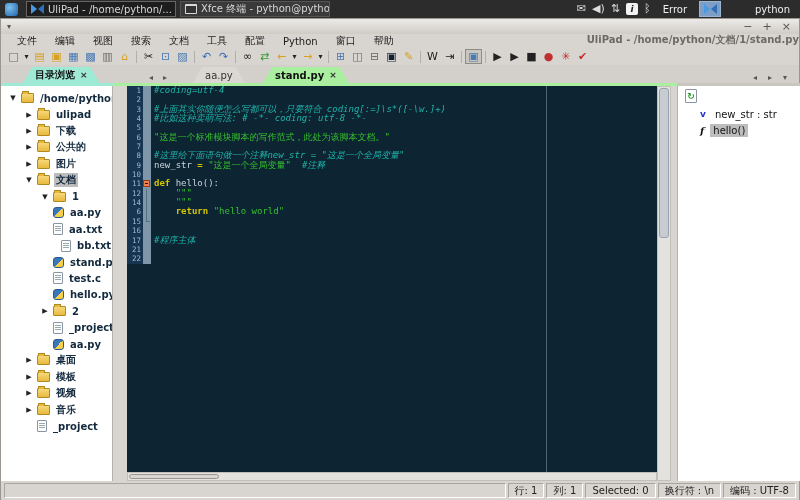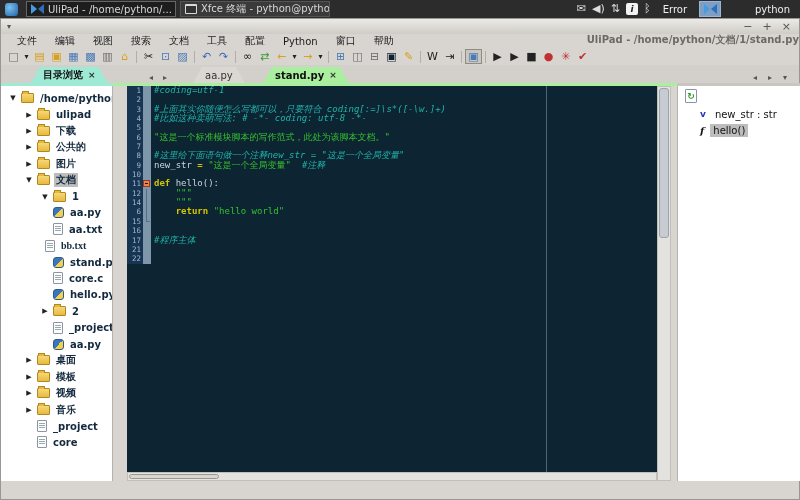--- a/index.html
+++ b/index.html
@@ -204,21 +204,21 @@
         <span class="tb-sep"></span>
         <span class="tb-btn c-d">▶</span>
         <span class="tb-btn c-d">▶</span>
         <span class="tb-btn c-d">■</span>
         <span class="tb-btn c-r">●</span>
         <span class="tb-btn c-r">✳</span>
         <span class="tb-btn c-r">✔</span>
       </div>
 
     <div class="tabrow">
-      <div class="tab mint" style="left:30px;justify-content:space-between;">
+      <div class="tab mint" style="left:22px;justify-content:space-between;">
         <span>目录浏览</span>
         <span class="tab-close">×</span>
       </div>
       <span class="tabnav" style="left:148px;">◂</span>
       <span class="tabnav" style="left:162px;">▸</span>
       <div id="editor-tabs">
           <div class="tab plain" style="left: 192px;">
             <span>aa.py</span>
           </div>
           <div class="tab green" style="left: 262px;">
@@ -276,34 +276,34 @@
           <div class="trow" style="padding-left: 36px;">
             <span class="texp"></span>
             <span class="tico ico-python"></span>
             <span class="tlabel">aa.py</span>
           </div>
           <div class="trow" style="padding-left: 36px;">
             <span class="texp"></span>
             <span class="tico ico-text"></span>
             <span class="tlabel">aa.txt</span>
           </div>
-          <div class="trow" style="padding-left: 28px; font-family: Liberation Serif, serif;">
+          <div class="trow" style="padding-left: 44px;">
             <span class="texp"></span>
             <span class="tico ico-text"></span>
             <span class="tlabel">bb.txt</span>
           </div>
           <div class="trow" style="padding-left: 36px;">
             <span class="texp"></span>
             <span class="tico ico-python"></span>
             <span class="tlabel">stand.py</span>
           </div>
           <div class="trow" style="padding-left: 36px;">
             <span class="texp"></span>
             <span class="tico ico-text"></span>
-            <span class="tlabel">core.c</span>
+            <span class="tlabel">test.c</span>
           </div>
           <div class="trow" style="padding-left: 36px;">
             <span class="texp"></span>
             <span class="tico ico-python"></span>
             <span class="tlabel">hello.py</span>
           </div>
           <div class="trow" style="padding-left: 36px;">
             <span class="texp">▶</span>
             <span class="tico ico-folder"></span>
             <span class="tlabel">2</span>
@@ -336,29 +336,24 @@
           <div class="trow" style="padding-left: 20px;">
             <span class="texp">▶</span>
             <span class="tico ico-folder"></span>
             <span class="tlabel">音乐</span>
           </div>
           <div class="trow" style="padding-left: 20px;">
             <span class="texp"></span>
             <span class="tico ico-text"></span>
             <span class="tlabel">_project</span>
           </div>
-          <div class="trow" style="padding-left: 20px;">
-            <span class="texp"></span>
-            <span class="tico ico-text"></span>
-            <span class="tlabel">core</span>
-          </div>
         </div>
 
       <div class="editor" id="editor">
-          <div class="eline"><span class="lnum">1</span><span class="fold"></span><span class="code"><span class="cm">#coding=utf-1</span></span></div>
+          <div class="eline"><span class="lnum">1</span><span class="fold"></span><span class="code"><span class="cm">#coding=utf-4</span></span></div>
           <div class="eline"><span class="lnum">2</span><span class="fold"></span><span class="code"></span></div>
           <div class="eline"><span class="lnum">3</span><span class="fold"></span><span class="code"><span class="cm">#上面其实你随便怎么写都可以，只要符合 coding[:=]\s*([-\w.]+)</span></span></div>
           <div class="eline"><span class="lnum">4</span><span class="fold"></span><span class="code"><span class="cm">#比如这种卖萌写法: # -*- coding: utf-8 -*-</span></span></div>
           <div class="eline"><span class="lnum">5</span><span class="fold"></span><span class="code"></span></div>
           <div class="eline"><span class="lnum">6</span><span class="fold"></span><span class="code"><span class="st">"这是一个标准模块脚本的写作范式，此处为该脚本文档。"</span></span></div>
           <div class="eline"><span class="lnum">7</span><span class="fold"></span><span class="code"></span></div>
           <div class="eline"><span class="lnum">8</span><span class="fold"></span><span class="code"><span class="cm">#这里给下面语句做一个注释new_str = "这是一个全局变量"</span></span></div>
           <div class="eline"><span class="lnum">9</span><span class="fold"></span><span class="code"><span class="id">new_str </span><span class="kw">= </span><span class="st">"这是一个全局变量"</span><span class="pl">  </span><span class="cm">#注释</span></span></div>
           <div class="eline"><span class="lnum">10</span><span class="fold"></span><span class="code"></span></div>
           <div class="eline"><span class="lnum">11</span><span class="fold"><span class="fm-minus"></span></span><span class="code"><span class="kw">def </span><span class="id">hello():</span></span></div>
@@ -389,14 +384,22 @@
               <span class="olabel">new_str : str</span>
             </div>
             <div class="orow">
               <span class="oico-fn">f</span>
               <span class="olabel sel">hello()</span>
             </div>
           </div>
       </div>
     </div>
 
+    <div class="statusbar" id="statusbar">
+        <span class="sb-fill"></span>
+        <span class="sb-cell">行: 1</span>
+        <span class="sb-cell">列: 1</span>
+        <span class="sb-cell">Selected: 0</span>
+        <span class="sb-cell">换行符 : \n</span>
+        <span class="sb-cell">编码 : UTF-8</span>
+      </div>
   </div>
 </div>
 
 </body></html>

